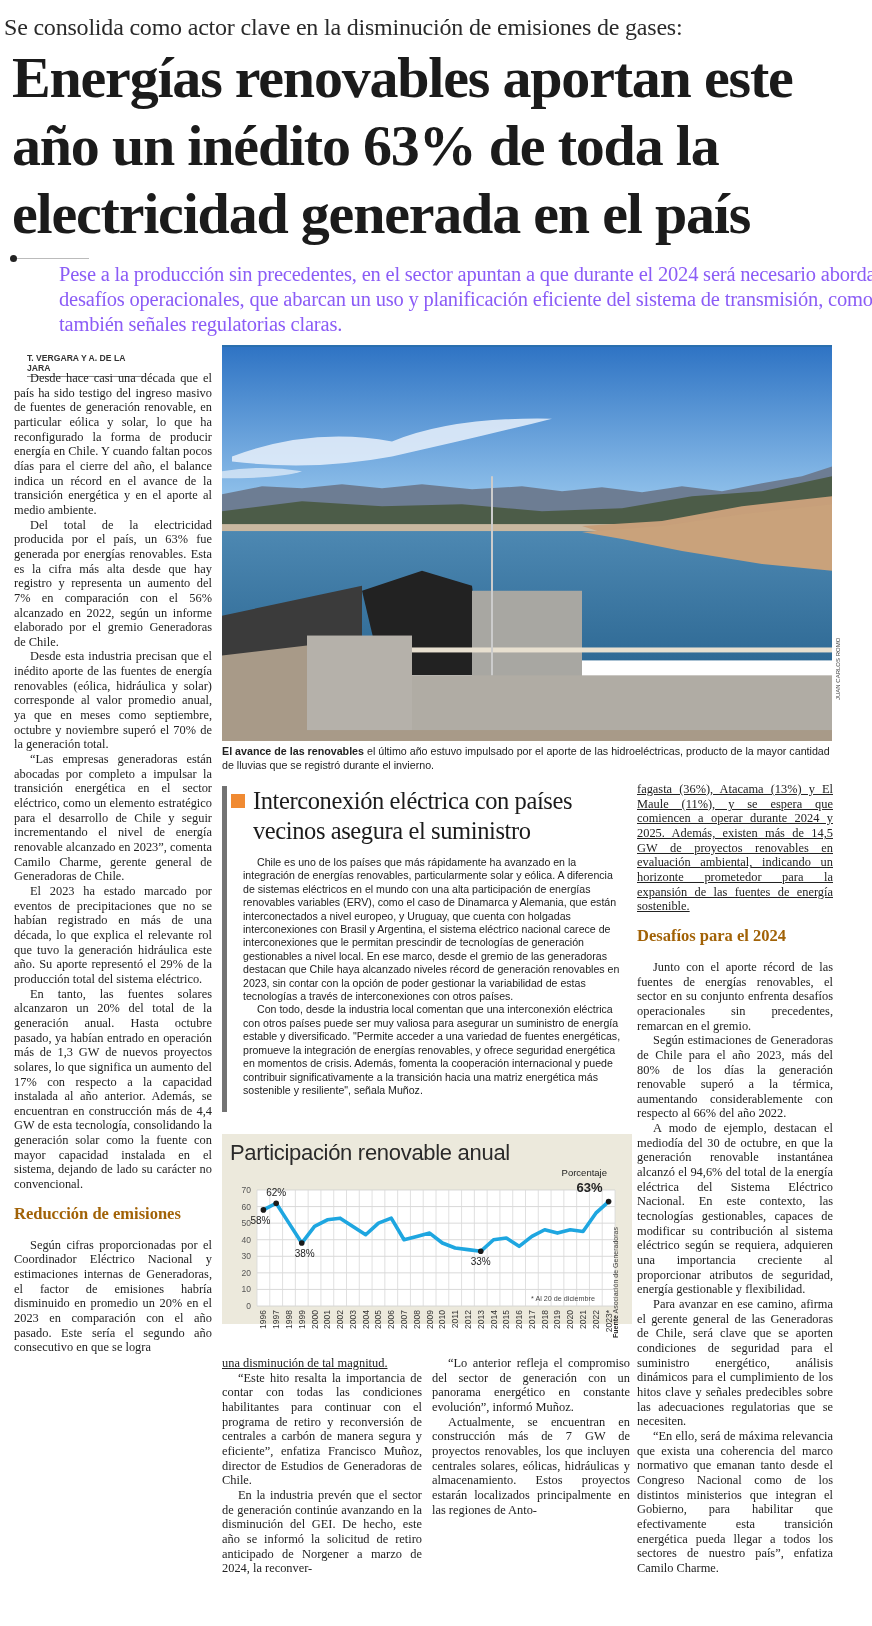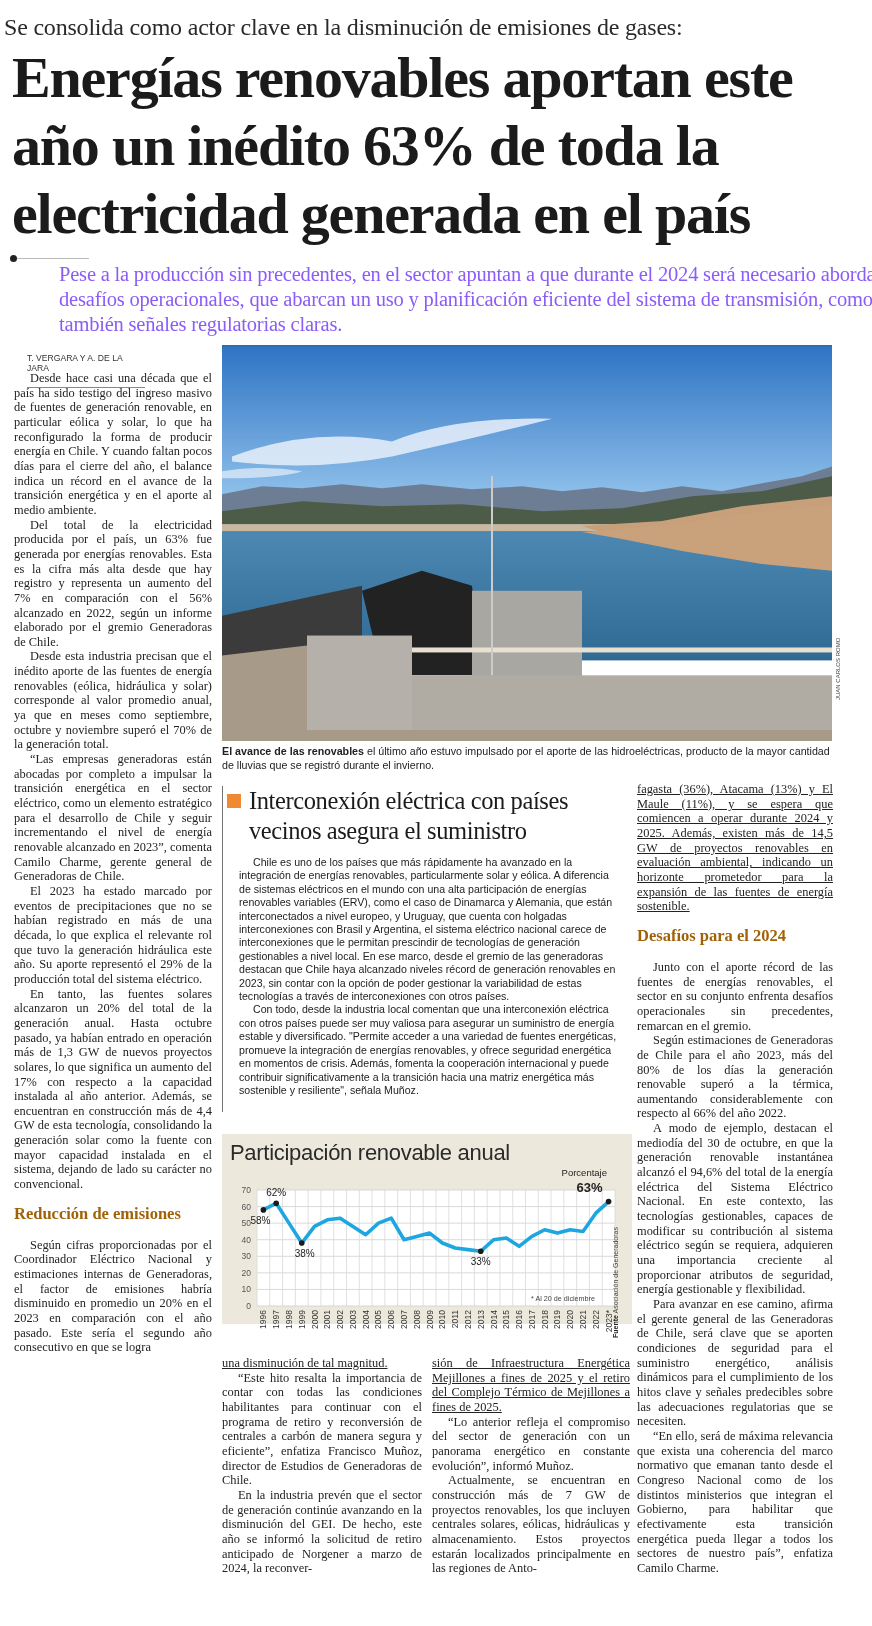--- a/index.html
+++ b/index.html
@@ -5,38 +5,38 @@
   * { box-sizing: border-box; margin: 0; padding: 0; }
   html, body { width: 872px; height: 1626px; background: #ffffff; overflow: hidden; }
   body { position: relative; font-family: "DejaVu Serif", serif; color: #1a1a1a; }
 
   .kicker { position: absolute; left: 4px; top: 14px; font-family: "Liberation Serif", serif; font-size: 24px; color: #2a2a2a; letter-spacing: -0.2px; }
   .headline { position: absolute; left: 12px; top: 44px; width: 860px; font-family: "Liberation Serif", serif; font-size: 58px; line-height: 68px; color: #1b1b1b; letter-spacing: -1.2px; }
   .bullet-dot { position: absolute; left: 10px; top: 255px; width: 7px; height: 7px; border-radius: 50%; background: #222; }
   .bullet-line { position: absolute; left: 17px; top: 258px; width: 72px; height: 1px; background: #bbb; }
   .deck { position: absolute; left: 27px; top: 262px; width: 830px; font-family: "Liberation Serif", serif; font-size: 20.5px; line-height: 25px; color: #8b5cf6; letter-spacing: -0.2px; margin-left: 32px; }
 
-  .byline { position: absolute; left: 27px; top: 353px; width: 118px; font-family: "Liberation Sans", sans-serif; font-size: 8.6px; font-weight: normal; color: #333; padding-bottom: 14px; border-bottom: 1px solid #888; letter-spacing: 0; }
+  .byline { position: absolute; left: 27px; top: 353px; width: 118px; font-family: "Liberation Sans", sans-serif; font-size: 8.6px; font-weight: bold; color: #333; padding-bottom: 3px; border-bottom: 1px solid #888; letter-spacing: 0; }
 
   .col { position: absolute; font-family: "Liberation Serif", serif; font-size: 12.4px; line-height: 14.65px; color: #222; text-align: justify; hyphens: manual; }
   .col p { text-indent: 16px; }
   .col p.noindent { text-indent: 0; text-decoration: underline; }
   .col1 { left: 14px; top: 371px; width: 198px; }
   .col2 { left: 222px; top: 1356px; width: 200px; }
   .col3 { left: 432px; top: 1356px; width: 198px; }
   .col4 { left: 637px; top: 782px; width: 196px; }
   .subhead { font-family: "Liberation Serif", serif; font-weight: bold; font-size: 16.5px; line-height: 20px; margin: 12px 0 14px 0; text-indent: 0; color: #a16207; }
 
   .photo { position: absolute; left: 222px; top: 345px; width: 610px; height: 396px; overflow: hidden; border-top: 2px solid #2a6fae; }
   .photo svg { width: 100%; height: 100%; display: block; }
   .photo-credit { position: absolute; left: 835px; top: 700px; font-family: "Liberation Sans", sans-serif; font-size: 6px; color: #444; transform: rotate(-90deg); transform-origin: left top; white-space: nowrap; }
   .caption { position: absolute; left: 222px; top: 744px; width: 612px; font-family: Liberation Sans, sans-serif; font-size: 10.7px; line-height: 14px; color: #222; }
   .caption b { font-weight: bold; }
 
-  .box { position: absolute; left: 222px; top: 786px; width: 410px; height: 326px; border-left: 1px solid #737373; }
+  .box { position: absolute; left: 222px; top: 786px; width: 410px; height: 326px; border-left: 5px solid #737373; }
   .box-square { position: absolute; left: 4px; top: 8px; width: 14px; height: 14px; background: #f08a32; }
   .box-title { position: absolute; left: 26px; top: 0px; width: 390px; font-family: "Liberation Serif", serif; font-size: 24.5px; line-height: 30px; color: #1b1b1b; letter-spacing: -0.4px; }
   .box-body { position: absolute; left: 16px; top: 70px; width: 384px; font-family: "Liberation Sans", sans-serif; font-size: 10.6px; line-height: 13.4px; color: #222; text-align: left; }
   .box-body p { text-indent: 14px; }
 
   .chart { position: absolute; left: 222px; top: 1134px; width: 410px; height: 222px; }
   .chart-bg { position: absolute; left: 0; top: 0; width: 410px; height: 190px; background: #ece9dc; }
   .chart-title { position: absolute; left: 8px; top: 6px; font-family: "Liberation Sans", sans-serif; font-size: 22px; color: #2a2a2a; letter-spacing: -0.3px; }
   .chart-svg { position: absolute; left: 0; top: 0; width: 410px; height: 222px; }
   .chart-source { position: absolute; left: 612px; top: 1338px; font-family: "Liberation Sans", sans-serif; font-size: 7px; color: #444; transform: rotate(-90deg); transform-origin: left top; white-space: nowrap; }
@@ -207,21 +207,20 @@
 </div>
 <div class="chart-source"><b>Fuente</b> <span>Asociación de Generadoras</span></div>
 
 <div class="col col2">
   <p class="noindent">una disminución de tal magnitud.</p>
   <p>“Este hito resalta la importancia de contar con todas las condiciones habilitantes para continuar con el programa de retiro y reconversión de centrales a carbón de manera segura y eficiente”, enfatiza Francisco Muñoz, director de Estudios de Generadoras de Chile.</p>
   <p>En la industria prevén que el sector de generación continúe avanzando en la disminución del GEI. De hecho, este año se informó la solicitud de retiro anticipado de Norgener a marzo de 2024, la reconver-</p>
 </div>
 
 <div class="col col3">
-  <p class="noindent">sión de Infraestructura Energética Mejillones a fines de 2025 y el retiro del Complejo Térmico de Mejillones a fines de 2025.</p>
   <p>“Lo anterior refleja el compromiso del sector de generación con un panorama energético en constante evolución”, informó Muñoz.</p>
   <p>Actualmente, se encuentran en construcción más de 7 GW de proyectos renovables, los que incluyen centrales solares, eólicas, hidráulicas y almacenamiento. Estos proyectos estarán localizados principalmente en las regiones de Anto-</p>
 </div>
 
 <div class="col col4">
   <p class="noindent">fagasta (36%), Atacama (13%) y El Maule (11%), y se espera que comiencen a operar durante 2024 y 2025. Además, existen más de 14,5 GW de proyectos renovables en evaluación ambiental, indicando un horizonte prometedor para la expansión de las fuentes de energía sostenible.</p>
   <div class="subhead">Desafíos para el 2024</div>
   <p>Junto con el aporte récord de las fuentes de energías renovables, el sector en su conjunto enfrenta desafíos operacionales sin precedentes, remarcan en el gremio.</p>
   <p>Según estimaciones de Generadoras de Chile para el año 2023, más del 80% de los días la generación renovable superó a la térmica, aumentando considerablemente con respecto al 66% del año 2022.</p>
   <p>A modo de ejemplo, destacan el mediodía del 30 de octubre, en que la generación renovable instantánea alcanzó el 94,6% del total de la energía eléctrica del Sistema Eléctrico Nacional. En este contexto, las tecnologías gestionables, capaces de modificar su contribución al sistema eléctrico según se requiera, adquieren una importancia creciente al proporcionar atributos de seguridad, energía gestionable y flexibilidad.</p>

